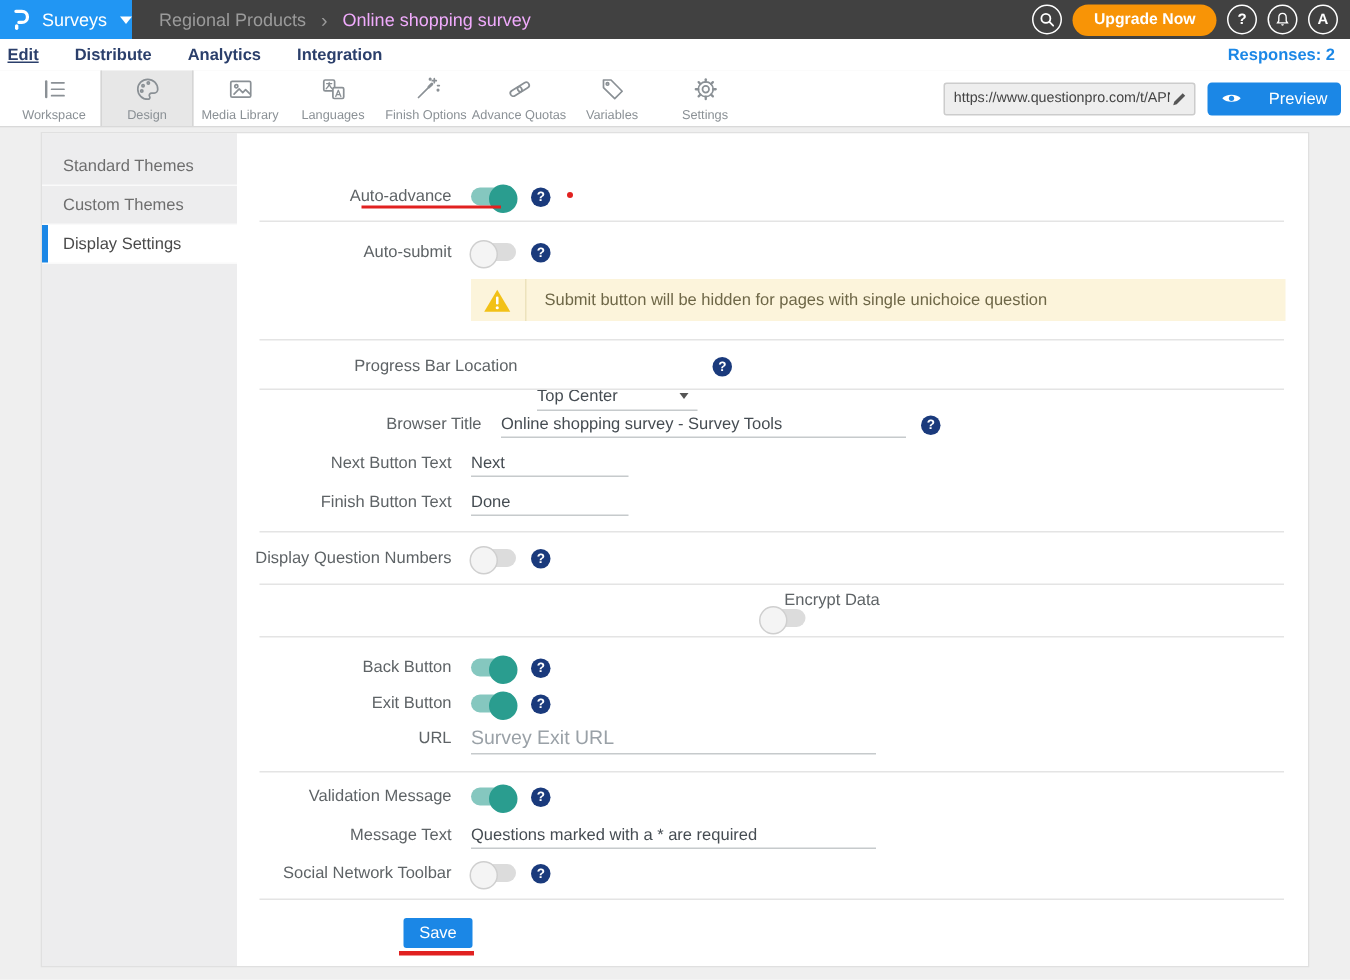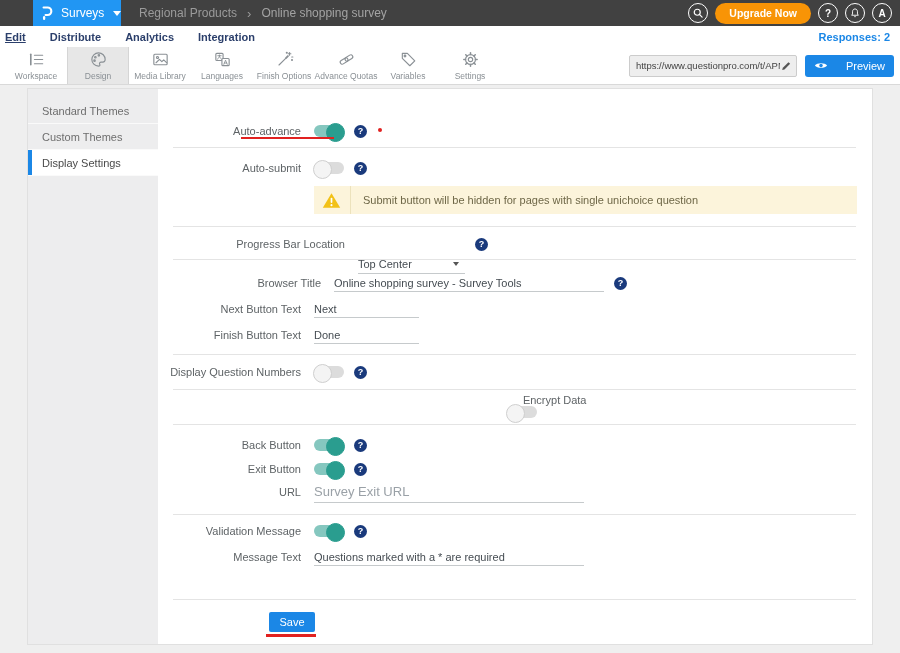--- a/index.html
+++ b/index.html
@@ -1,26 +1,26 @@
 <!DOCTYPE html>
 <html><head>
 <meta charset="utf-8">
 <style>
   * { margin:0; padding:0; box-sizing:border-box; }
   html,body { width:900px; height:653px; font-family:"Liberation Sans", sans-serif; background:#efefef; overflow:hidden; }
 
   
-  .topbar { position:absolute; left:0; top:0; width:900px; height:26px; background:#414141; display:flex; align-items:center;padding-left:33px; }
+  .topbar { position:absolute; left:0; top:0; width:900px; height:26px; background:#414141; display:flex; align-items:center; }
   .logo-block { width:88px; height:26px; background:#2196f3; display:flex; align-items:center; padding:0 8px; gap:7px; flex-shrink:0; }
   .logo-block .caret { width:0; height:0; border-left:4px solid transparent; border-right:4px solid transparent; border-top:5px solid #fff; margin-left:2px; }
   .product-name { color:#fff; font-size:12px; }
   .breadcrumb { display:flex; align-items:center; gap:10px; margin-left:18px; font-size:12px; }
   .crumb-parent { color:#9b9b9b; }
   .crumb-sep { color:#9b9b9b; font-size:13px; }
-  .crumb-current { color:#a3a3a3; }
+  .crumb-current { color:#f0abfc; }
   .topbar-right { margin-left:auto; display:flex; align-items:center; gap:7px; padding-right:8px; }
   .circle-btn { width:20px; height:20px; border-radius:50%; border:1.5px solid #fff; color:#fff; font-size:10px; font-weight:bold; display:flex; align-items:center; justify-content:center; background:transparent; cursor:pointer; }
   .upgrade-btn { height:21px; border:none; border-radius:11px; background:#f89406; color:#fff; font-size:10.5px; font-weight:bold; padding:0 14px; cursor:pointer; font-family:"Liberation Sans",sans-serif; }
 
   
   .navrow { position:absolute; left:0; top:26px; width:900px; height:21px; background:#fff; display:flex; align-items:center; padding:0 10px 0 5px; }
   .nav-tab { font-size:11px; font-weight:bold; color:#2b3f6b; margin-right:24px; cursor:pointer; text-decoration:none; }
   .nav-tab.active { text-decoration:underline; }
   .responses { margin-left:auto; font-size:11px; font-weight:bold; color:#1b87e6; }
 
@@ -378,19 +378,26 @@
       </span>
     </div>
 
     <div class="frow" style="top:456px;">
       <span class="lbl">Message Text</span>
       <span class="ctl">
         <input class="uinput w270" value="Questions marked with a * are required" style="">
       </span>
     </div>
 
+    <div class="frow" style="top:481px;">
+      <span class="lbl">Social Network Toolbar</span>
+      <span class="ctl">
+        <span class="toggle"></span>
+        <span class="help"></span>
+      </span>
+    </div>
     <div class="sep" style="top:510px;"></div>
 
     <button class="save-btn">Save</button>
     <div class="ann ann-line-save"></div>
 
   </div>
 </div>
 
 </body></html>

